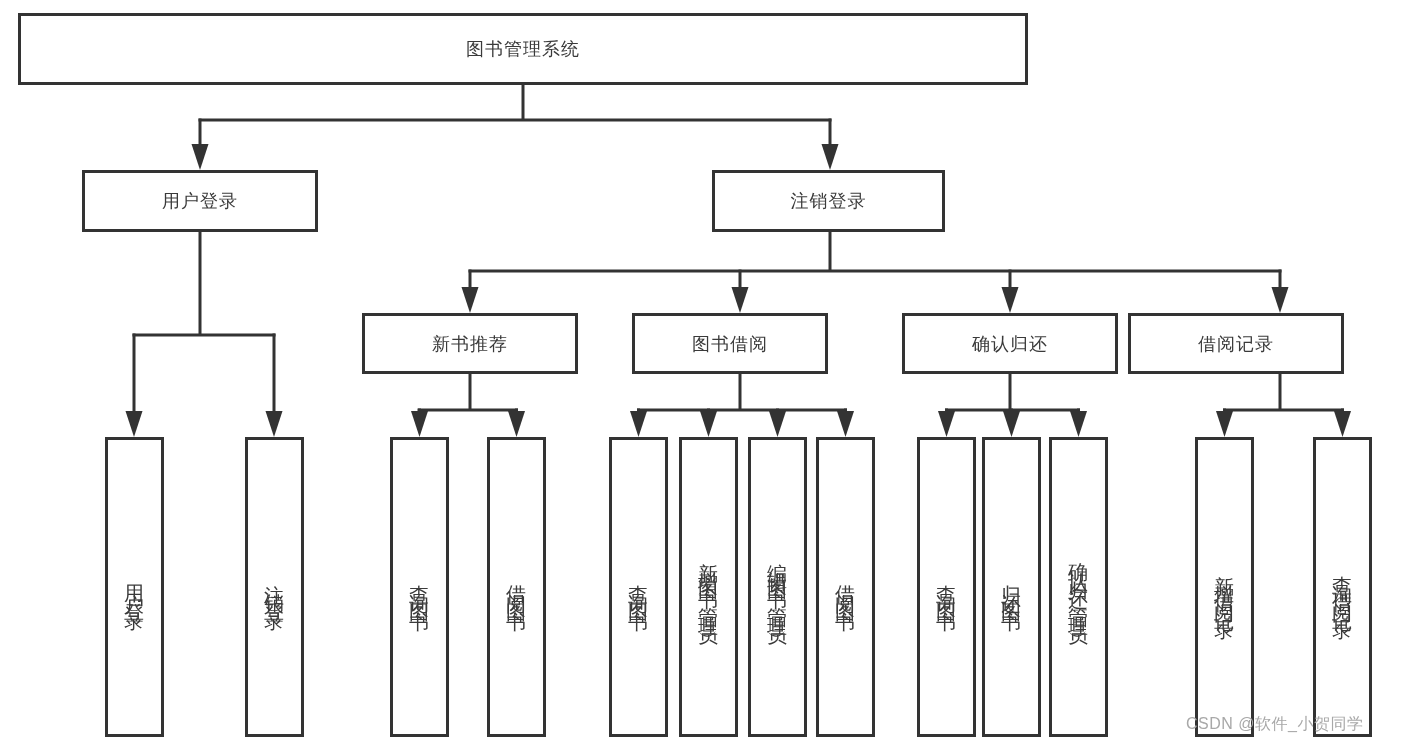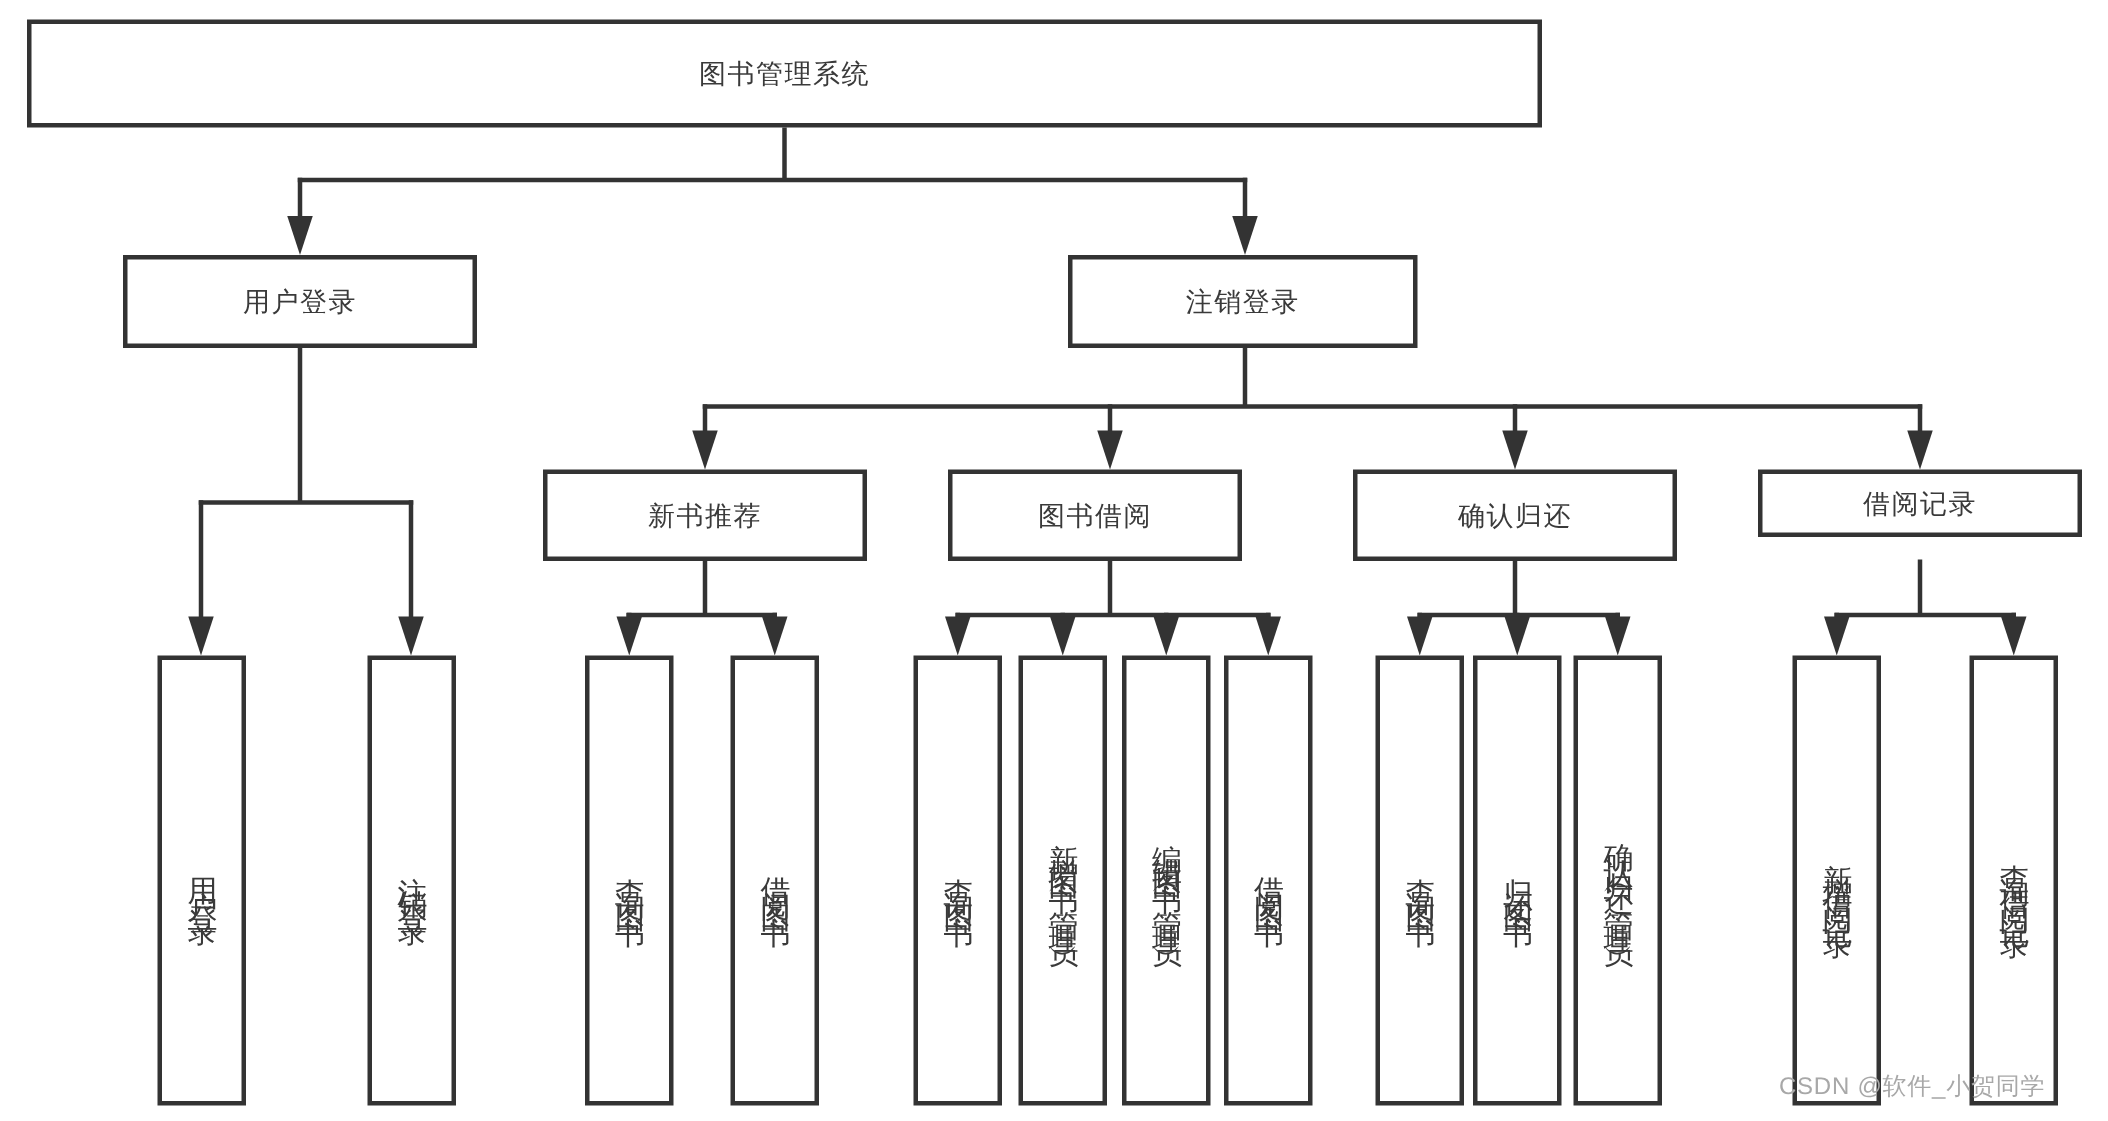--- a/index.html
+++ b/index.html
@@ -139,21 +139,21 @@
 
   <div class="node" style="left:362px; top:313px; width:216px; height:61px;font-family:Liberation Mono, monospace;">
     <span class="h-label">新书推荐</span>
   </div>
   <div class="node" style="left:632px; top:313px; width:196px; height:61px;">
     <span class="h-label">图书借阅</span>
   </div>
   <div class="node" style="left:902px; top:313px; width:216px; height:61px;">
     <span class="h-label">确认归还</span>
   </div>
-  <div class="node" style="left:1172px; top:313px; width:216px; height:45px;">
+  <div class="node" style="left:1128px; top:313px; width:216px; height:61px;">
     <span class="h-label">借阅记录</span>
   </div>
 
   <div class="node" style="left:105px; top:437px; width:59px; height:300px;">
     <span class="v-label">用户登录</span>
   </div>
   <div class="node" style="left:245px; top:437px; width:59px; height:300px;">
     <span class="v-label">注销登录</span>
   </div>
 

